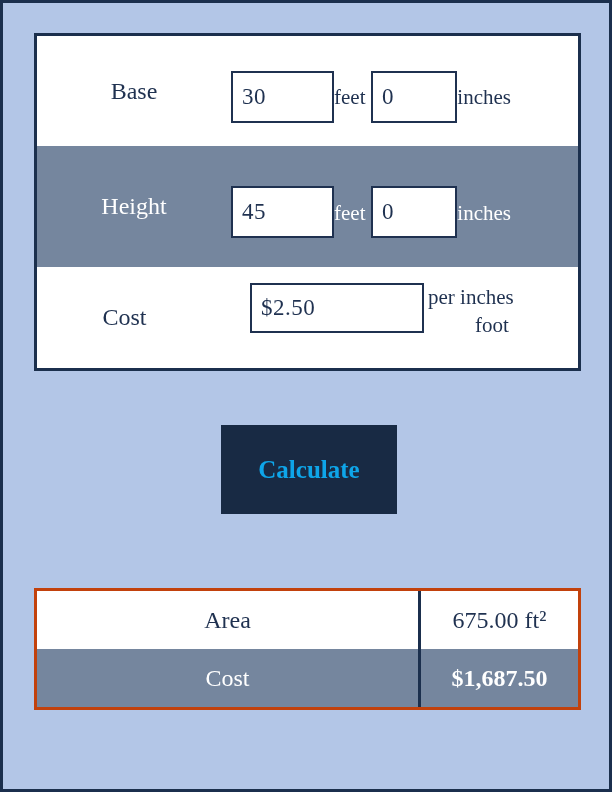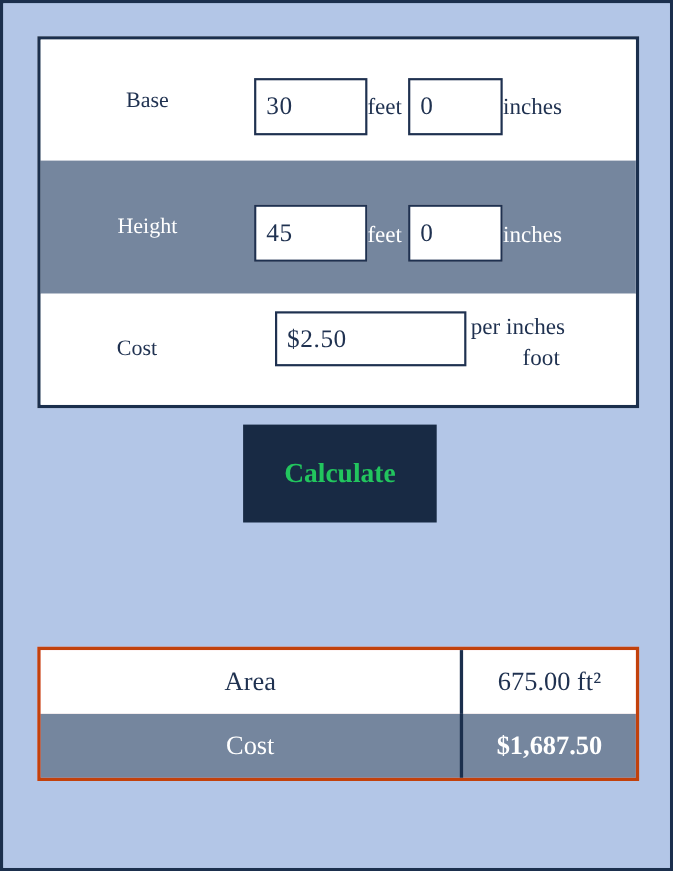--- a/index.html
+++ b/index.html
@@ -45,21 +45,21 @@
 
   .row-base   { height: 110px; }
   .row-height { height: 121px; }
   .row-cost   { height: 101px; }
 
   .cell-label {
     width: 194px;
     display: flex;
     align-items: center;
     justify-content: center;
-    font-size: 20px;
+    font-size: 24px;
     color: #1f3150;
     box-sizing: border-box;
   }
   .row.slate .cell-label { color: #ffffff; }
 
   .field-group {
     display: flex;
     flex-direction: row;
     align-items: center;
     justify-content: flex-start;
@@ -119,25 +119,25 @@
   .cost-suffix .second-line {
     display: block;
     text-align: center;
     margin-left: -22px;
   }
 
   
   .calc-btn {
     position: absolute;
     left: 218px;
-    top: 383px;
+    top: 422px;
     width: 176px;
     height: 89px;
     background: #182a44;
-    color: #22c55e;
+    color: #0ea5e9;
     font-size: 25px;
     font-weight: bold;
     display: flex;
     align-items: center;
     justify-content: center;
     border: none;
     font-family: "Liberation Serif", "DejaVu Serif", serif;
     cursor: pointer;
     box-sizing: border-box;
   }

